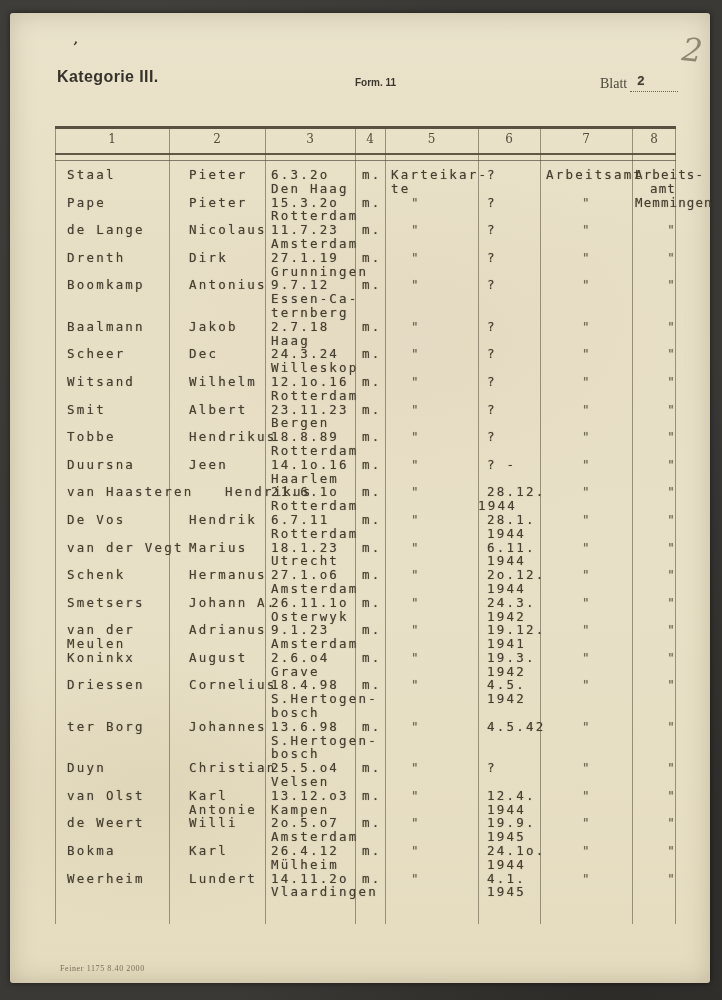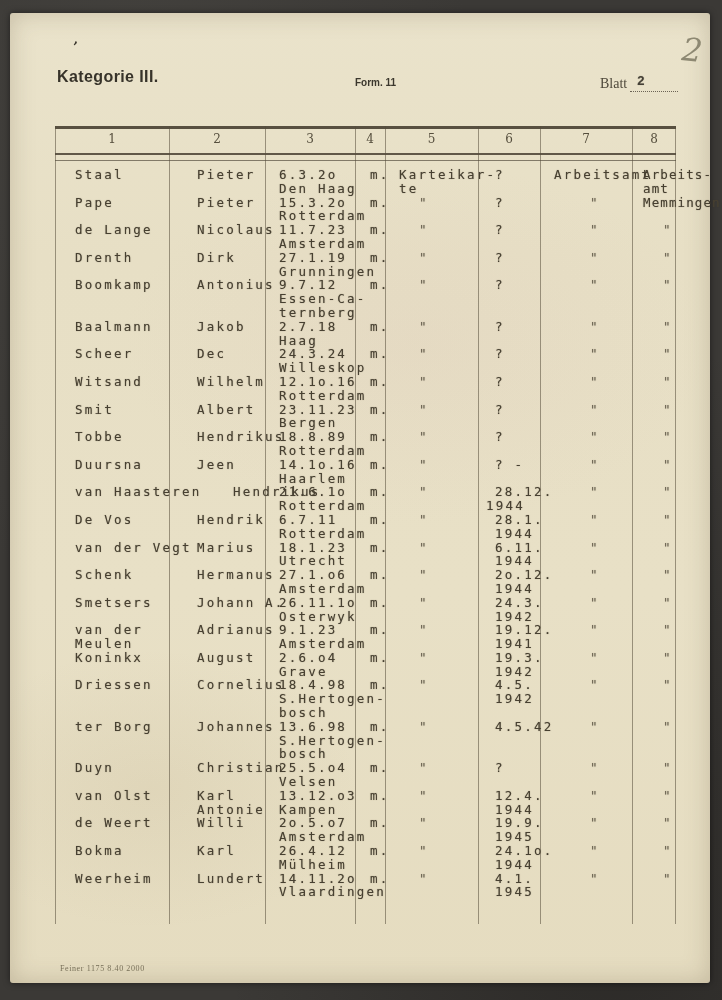--- a/index.html
+++ b/index.html
@@ -45,33 +45,33 @@
   
   .table-wrap{position:absolute;left:45px;top:113px;width:621px;height:798px;}
   .vline{position:absolute;top:0;bottom:0;width:1px;background:rgba(86,76,58,.55);}
   .rule{position:absolute;left:0;right:0;background:rgba(62,54,40,.85);}
   .rule-top{top:0;height:3px;}
   .rule-h1{top:27px;height:2px;background:rgba(62,54,40,.8);}
   .rule-h2{top:34px;height:1px;background:rgba(62,54,40,.6);}
   .col-numbers{position:absolute;left:0;top:6px;width:621px;display:grid;
     grid-template-columns:114px 96px 90px 30px 93px 62px 92px 44px;}
   .col-numbers .cn{text-align:center;font-family:"DejaVu Serif",serif;font-size:12px;color:#554e3d;}
-  .tbody{position:absolute;left:8px;top:42px;width:621px;}
+  .tbody{position:absolute;left:0;top:42px;width:621px;}
   .trow{display:grid;grid-template-columns:114px 96px 90px 30px 93px 62px 92px 44px;}
   .cell{position:relative;}
   .ln{height:13.8px;line-height:13.8px;font-size:12.5px;letter-spacing:2.2px;
     white-space:nowrap;color:#474031;text-shadow:0 0 1px rgba(70,60,45,.5);}
   .c1{padding-left:12px;}
   .c2{padding-left:20px;}
   .c3{padding-left:6px;}
   .c4{padding-left:7px;}
   .c5{padding-left:6px;}
   .c6{padding-left:9px;}
   .c7{padding-left:6px;}
-  .c8{padding-left:3px;}
+  .c8{padding-left:3px;text-align:right;}
   .c8 .ln{letter-spacing:1.1px;}
   .c5 .ditto{padding-left:20px;}
   .c7 .ditto{padding-left:36px;}
   .c8 .ditto{padding-left:20px;}
   .ditto{opacity:.75;}
   .indent-c2 .c2 .ln:first-child{padding-left:36px;}
   .outdent-c6 .c6 .ln:nth-child(2){margin-left:-9px;}
 
   .footer-code{position:absolute;left:50px;top:951px;
     font-family:"Liberation Serif",serif;font-size:8px;letter-spacing:.6px;color:#776f58;}

